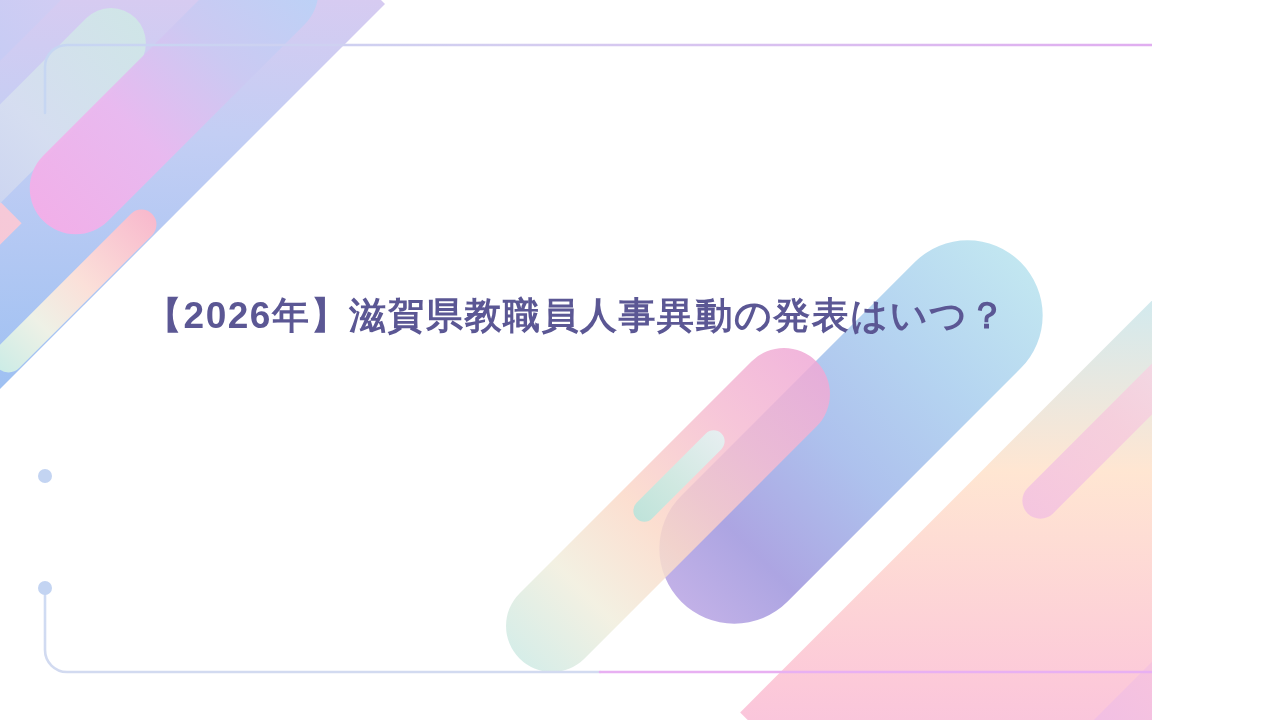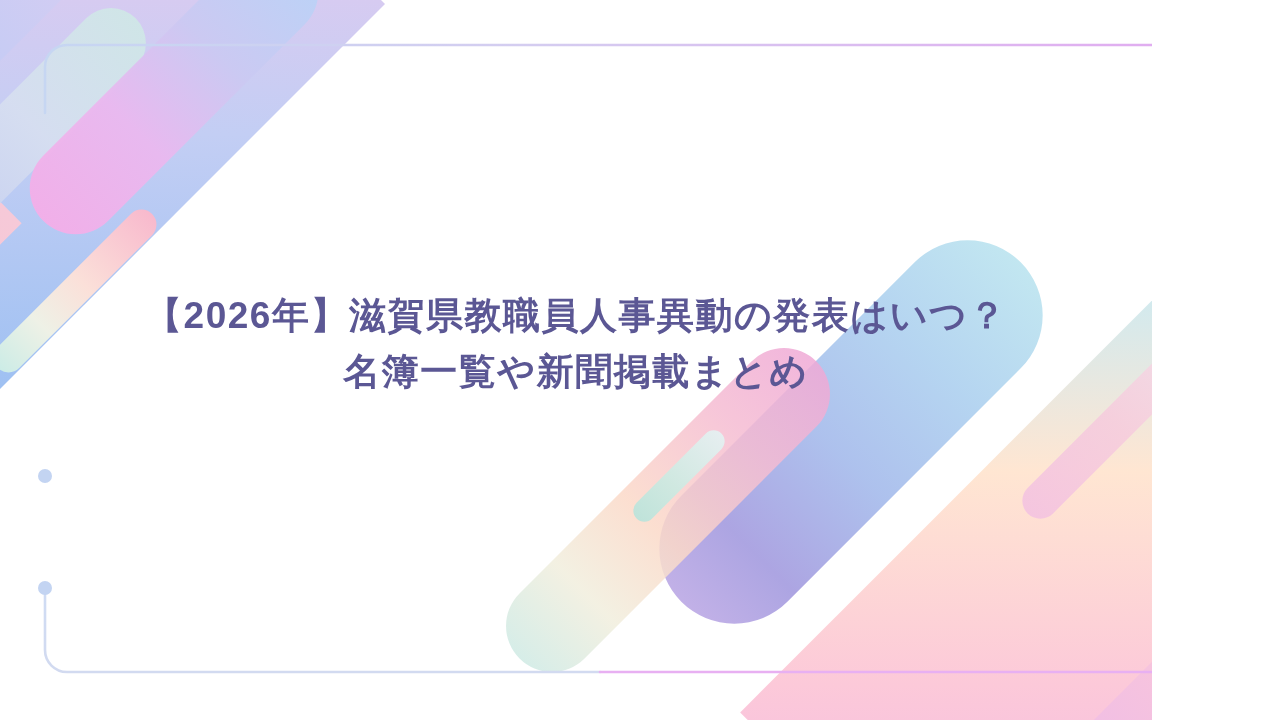--- a/index.html
+++ b/index.html
@@ -252,16 +252,15 @@
     <path d="M 600 672 L 1214 672 A 22 22 0 0 0 1236 650 L 1236 228" fill="none" stroke="url(#frameGradRight)" stroke-width="2.6" stroke-linecap="round"></path>
 
     <circle cx="45" cy="476" r="7" fill="#c3d4f2"></circle>
     <circle cx="45" cy="588" r="7" fill="#c3d4f2"></circle>
     <circle cx="1236" cy="113" r="7.5" fill="#e4aaf0"></circle>
     <circle cx="1236" cy="228" r="7.5" fill="#e4aaf0"></circle>
   </svg>
 
   <div class="title-wrap">
     <span class="title-line">【2026年】滋賀県教職員人事異動の発表はいつ？</span>
-    <span class="title-line">名簿一覧や新聞掲載まとめ</span>
   </div>
 
 </div>
 
 </body></html>

